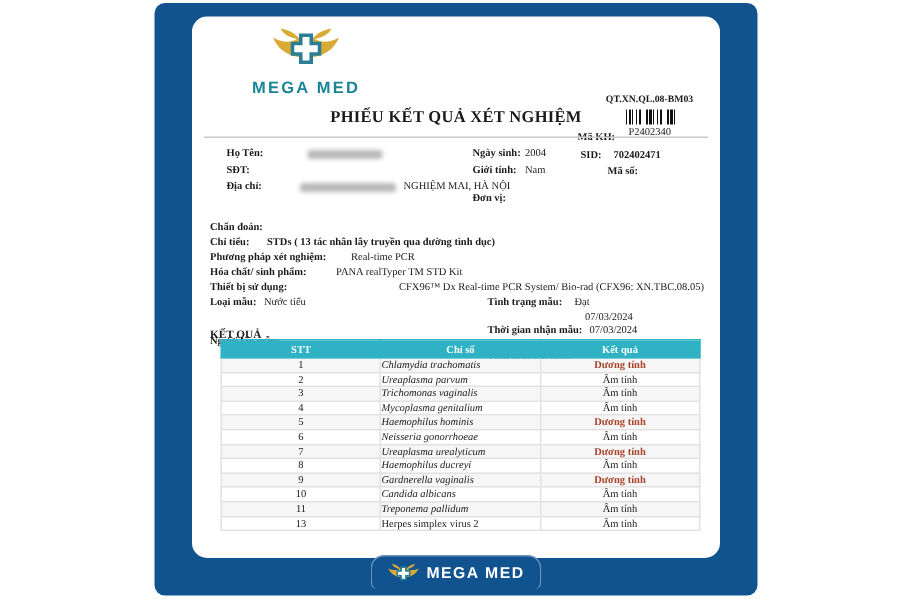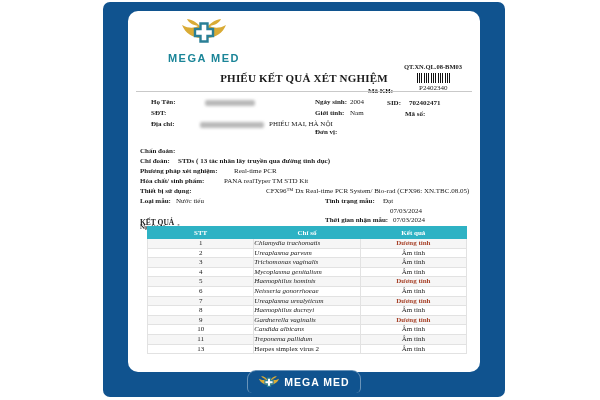--- a/index.html
+++ b/index.html
@@ -70,43 +70,43 @@
           </g>
           <path d="M20.5 6.5 h7 v5.5 h5.5 v7 h-5.5 v5.5 h-7 v-5.5 H15 v-7 h5.5 Z" fill="#fff" stroke="#2a7f96" stroke-width="2.4"></path>
         </svg>
         <div class="brand-name">MEGA MED</div>
       </div>
 
       <div class="doc-title">PHIẾU KẾT QUẢ XÉT NGHIỆM</div>
 
       <div class="form-code">QT.XN.QL.08-BM03</div>
       <div class="barcode"></div>
-      <span class="pos meta-label" style="left:240px;top:76px;">Mã KH:</span>
+      <span class="pos meta-label" style="left:257px;top:76px;">Mã KH:</span>
       <span class="pos meta-val" style="left:291px;top:73px;">P2402340</span>
       <span class="pos meta-label" style="left:259px;top:88px;">SID:</span>
       <span class="pos meta-label" style="left:281px;top:88px;">702402471</span>
       <span class="pos meta-label" style="left:259px;top:99px;padding-left:18px;">Mã số:</span>
 
       <div class="rule"></div>
 
       <span class="line lbl" style="left:23px;top:87px;">Họ Tên:</span>
       <span class="redacted pos" style="left:77px;top:89px;width:50px;"></span>
       <span class="line lbl" style="left:23px;top:98px;">SĐT:</span>
       <span class="line lbl" style="left:23px;top:109px;">Địa chỉ:</span>
       <span class="redacted pos" style="left:72px;top:111px;width:64px;"></span>
-      <span class="line val" style="left:141px;top:109px;">PHIẾU MAI, HÀ NỘI</span>
+      <span class="line val" style="left:141px;top:109px;">NGHIỆM MAI, HÀ NỘI</span>
 
       <span class="line lbl" style="left:187px;top:87px;">Ngày sinh:</span>
       <span class="line val" style="left:222px;top:87px;">2004</span>
       <span class="line lbl" style="left:187px;top:98px;">Giới tính:</span>
       <span class="line val" style="left:222px;top:98px;">Nam</span>
       <span class="line lbl" style="left:187px;top:117px;">Đơn vị:</span>
 
       <span class="line lbl" style="left:12px;top:136px;">Chẩn đoán:</span>
-      <span class="line lbl" style="left:12px;top:146px;">Chỉ đoán:</span>
+      <span class="line lbl" style="left:12px;top:146px;">Chỉ tiểu:</span>
       <span class="line lbl" style="left:50px;top:146px;">STDs ( 13 tác nhân lây truyền qua đường tình dục)</span>
       <span class="line lbl" style="left:12px;top:156px;">Phương pháp xét nghiệm:</span>
       <span class="line val" style="left:106px;top:156px;">Real-time PCR</span>
       <span class="line lbl" style="left:12px;top:166px;">Hóa chất/ sinh phẩm:</span>
       <span class="line val" style="left:96px;top:166px;">PANA realTyper TM STD Kit</span>
       <span class="line lbl" style="left:12px;top:176px;">Thiết bị sử dụng:</span>
       <span class="line val" style="left:138px;top:176px;">CFX96™ Dx Real-time PCR System/ Bio-rad (CFX96: XN.TBC.08.05)</span>
       <span class="line lbl" style="left:12px;top:186px;">Loại mẫu:</span>
       <span class="line val" style="left:48px;top:186px;">Nước tiểu</span>
       <span class="line lbl" style="left:12px;top:212px;">Người lấy mẫu:</span>

